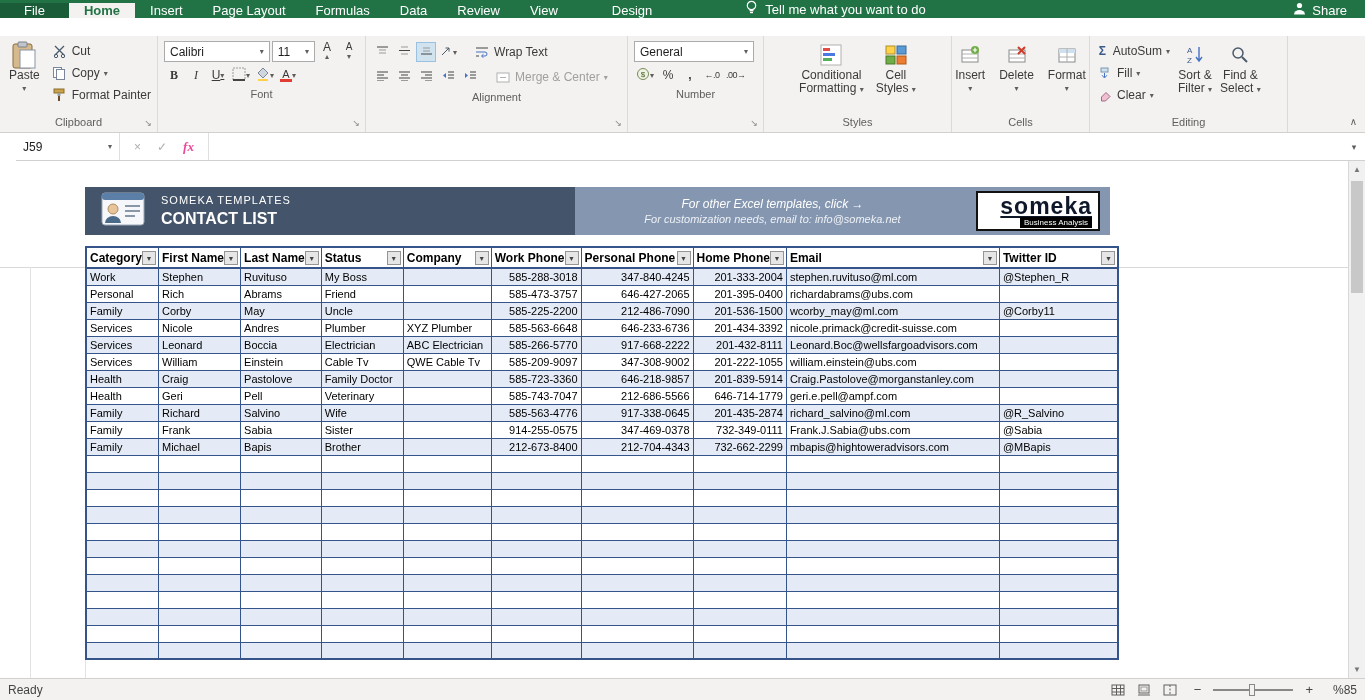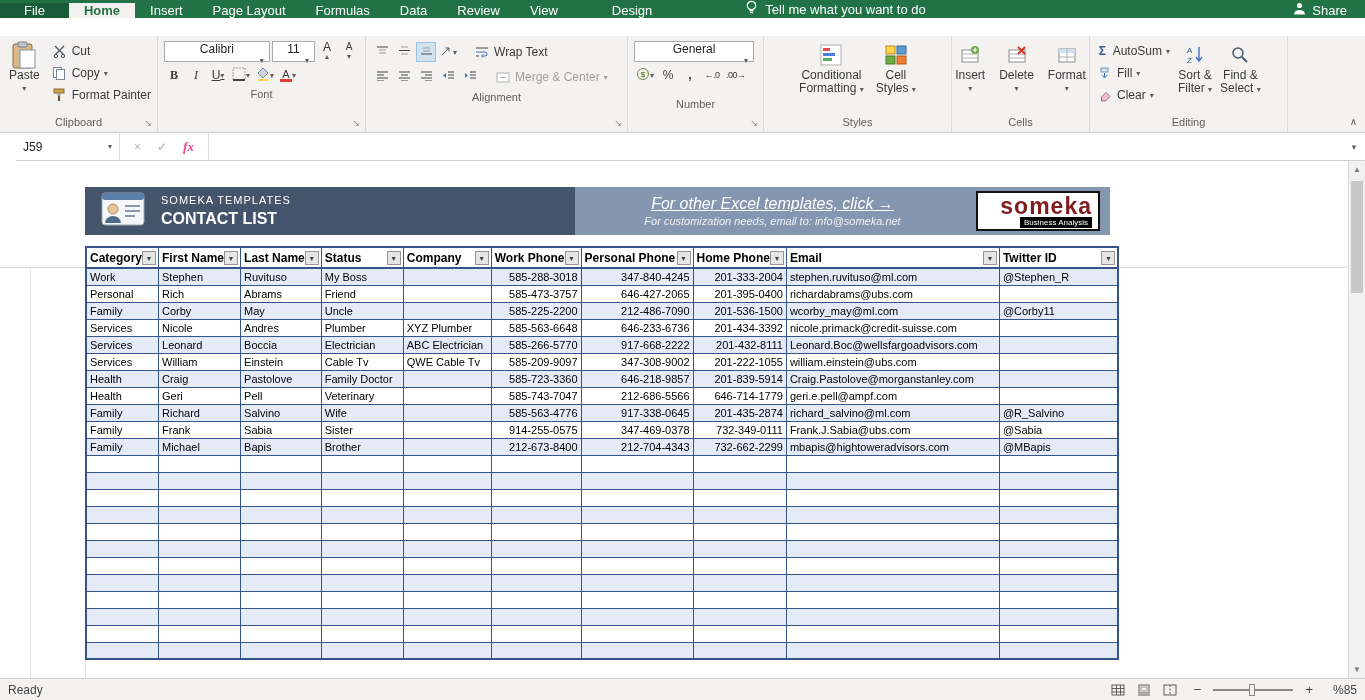--- a/index.html
+++ b/index.html
@@ -24,21 +24,21 @@
   .glabel { height:17px; line-height:15px; text-align:center; font-size:11px; color:#605e5c; }
   .launcher { position:absolute; right:3px; bottom:3px; font-size:9px; color:#8a8886; width:12px; height:12px; line-height:12px; text-align:center; cursor:pointer; }
   .caret { font-size:8px; color:#605e5c; }
   .bigbtn { display:flex; flex-direction:column; align-items:center; text-align:center; font-size:12px; color:#3b3a39; padding:2px 4px; line-height:13px; cursor:pointer; }
   .bigbtn .ictop { height:28px; display:flex; align-items:center; }
   .vstack { display:flex; flex-direction:column; justify-content:flex-start; }
   .sbtn { display:flex; align-items:center; gap:4px; height:22px; padding:0 4px; font-size:12px; color:#3b3a39; cursor:pointer; white-space:nowrap; }
   .iconbox { width:17px; display:flex; justify-content:center; }
   .rows2 { display:flex; flex-direction:column; gap:3px; padding:2px 4px; }
   .frow { display:flex; align-items:center; gap:2px; }
-  .combo { background:#fff; border:1px solid #ababab; height:21px; display:flex; align-items:center; padding:0 5px; font-size:12px; color:#201f1e; cursor:pointer;flex-direction:column; }
+  .combo { background:#fff; border:1px solid #ababab; height:21px; display:flex; align-items:center; padding:0 5px; font-size:12px; color:#201f1e; cursor:pointer; }
   .combo .caret { margin-left:auto; padding-left:6px; }
   .tbtn { min-width:20px; height:20px; display:flex; align-items:center; justify-content:center; font-size:12px; color:#3b3a39; cursor:pointer; padding:0 2px; }
   .tbtn.active { background:#d2e3f0; border:1px solid #9ac2e0; }
   .disabled { color:#a19f9d !important; }
   .gB { font-weight:bold; font-family:"Liberation Serif", serif; }
   .gI { font-style:italic; font-family:"Liberation Serif", serif; }
   .gU { text-decoration:underline; }
   .colorbar { display:block; width:12px; height:3px; margin-top:-1px; }
   .fontbtn { display:flex; flex-direction:column; align-items:center; line-height:10px; }
   .tinytxt { font-size:9px; letter-spacing:-0.5px; }
@@ -61,24 +61,24 @@
   .gv2 { position:absolute; top:106px; bottom:0; left:85px; width:1px; background:#e3e3e3; }
 
   
   .banner { position:absolute; left:85px; top:26px; width:1025px; height:48px; display:flex; }
   .banner-left { width:490px; background:#44546A; display:flex; align-items:center; gap:16px; padding-left:16px; }
   .banner-titles { color:#fff; }
   .brand { font-size:11px; letter-spacing:1px; }
   .btitle { font-size:16px; font-weight:bold; margin-top:4px; }
   .banner-right { flex:1; background:#8496B0; display:flex; align-items:center; justify-content:center; position:relative; padding-right:140px; }
   .promo { text-align:center; color:#fff; font-style:italic; }
-  .promo1 { font-size:16px; cursor:pointer;text-decoration:underline; }
+  .promo1 { font-size:12px; cursor:pointer; }
   .promo2 { font-size:11px; color:#eef1f6; margin-top:2px; }
   .logo-box { position:absolute; right:10px; top:4px; bottom:4px; width:124px; background:#fff; border:2px solid #111; display:flex; flex-direction:column; align-items:flex-end; justify-content:center; padding:2px 6px; cursor:pointer; }
-  .logo-text { font-size:23px; font-weight:bold; color:#7f1d1d; letter-spacing:1px; line-height:22px; }
+  .logo-text { font-size:23px; font-weight:bold; color:#0f172a; letter-spacing:1px; line-height:22px;text-decoration:underline; }
   .logo-sub { background:#000; color:#fff; font-size:8px; padding:1px 4px; }
 
   
   .table-wrap { position:absolute; left:85px; top:85px; }
   .ct { border-collapse:collapse; table-layout:fixed; background:#fff; border:2px solid #35548A; }
   .ct th { height:21px; border:1px solid #35548A; border-bottom-width:2px; font-size:12px; font-weight:bold; text-align:left; padding:0 16px 0 3px; position:relative; white-space:nowrap; overflow:hidden; background:#fff; color:#000;margin-top:12px; }
   .ct td { height:17px; border:1px solid #35548A; font-size:11px; padding:0 3px; white-space:nowrap; overflow:hidden; color:#000; }
   .ct tbody tr:nth-child(odd) td { background:#E4EBF6; }
   .ct td.num { text-align:right; }
   .filterbtn { position:absolute; right:2px; top:50%; margin-top:-7px; width:14px; height:14px; background:#e6e6e6; border:1px solid #979593; font-size:7px; line-height:13px; text-align:center; color:#444; cursor:pointer; }
@@ -349,21 +349,21 @@
             </span>
             <span>Merge &amp; Center</span>
             <span class="caret disabled">▾</span>
           </div>
         </div>
       </div>
       <div class="glabel">Alignment</div>
       <span class="launcher">↘</span>
     </div>
 
-    <div class="rgroup" style="width:136px;gap:10px;">
+    <div class="rgroup" style="width:136px;">
       <div class="rows2">
         <div class="frow">
           <div class="combo" style="width:120px;">
             <span>General</span>
             <span class="caret">▾</span>
           </div>
         </div>
         <div class="frow">
           <div class="tbtn">
             <span>

